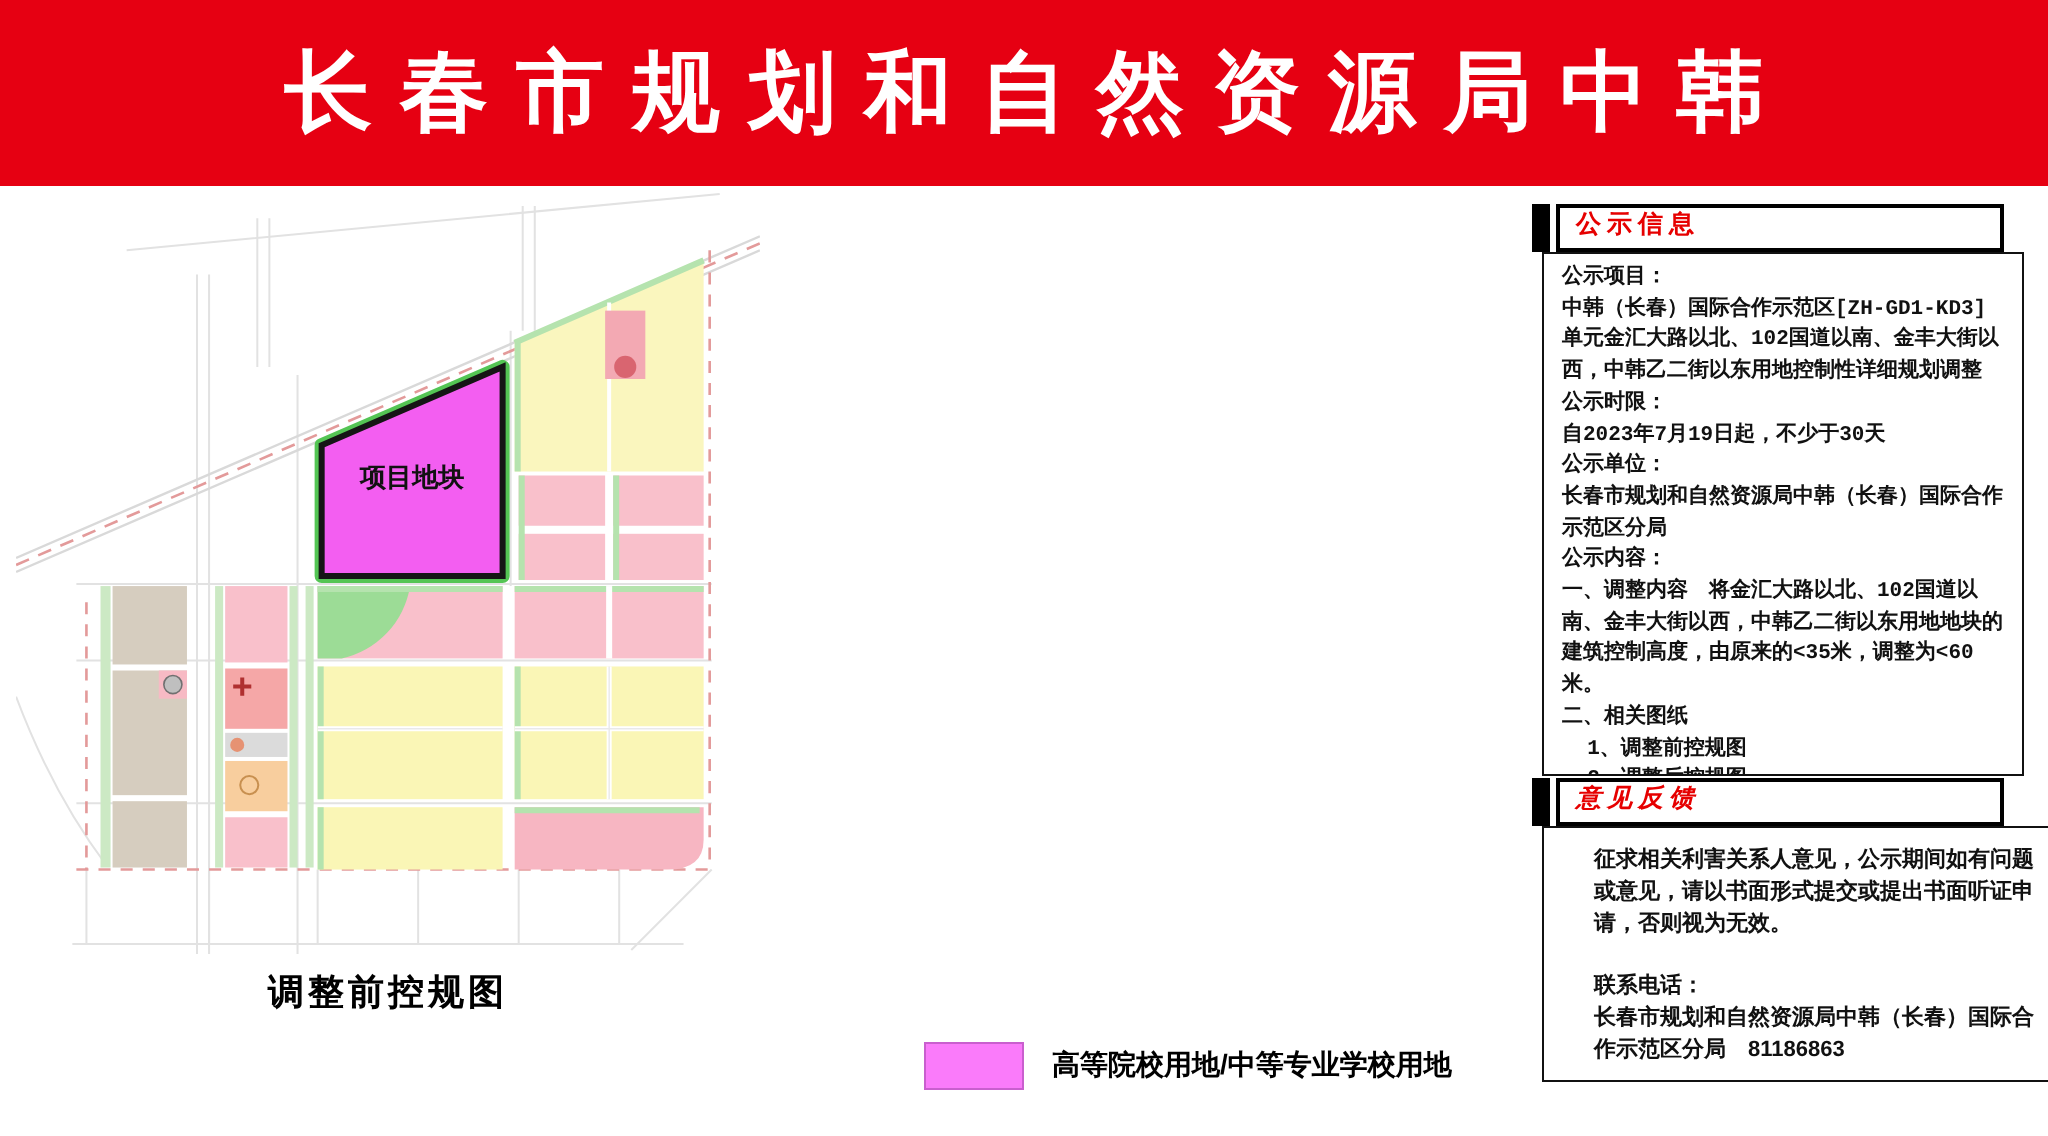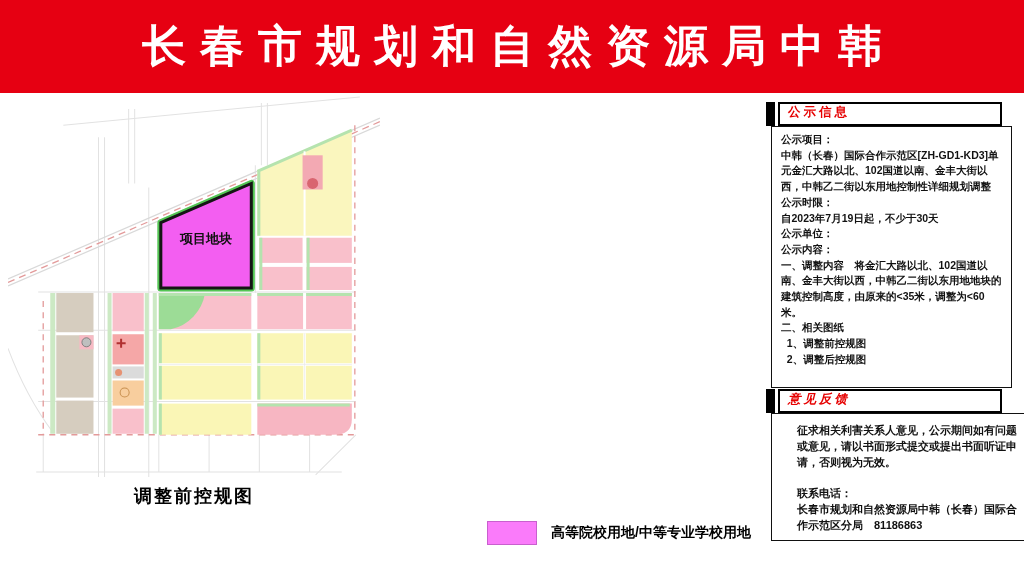--- a/index.html
+++ b/index.html
@@ -14,36 +14,36 @@
 
   
   .map-fig{position:absolute;top:95px;width:372px;}
   .map-fig svg{display:block;width:372px;height:384px;}
   .map-fig-before{left:8px;}
   .map-fig-after{left:383px;}
   .map-caption{text-align:center;font-size:18px;font-weight:bold;color:#000;
                margin-top:5px;letter-spacing:2px;}
 
   
-  .legend{position:absolute;left:461px;top:521px;display:flex;align-items:center;padding-left:26px;}
+  .legend{position:absolute;left:436px;top:521px;display:flex;align-items:center;padding-left:26px;}
   .legend-swatch{width:48px;height:22px;border:1px solid #c95fce;}
   .legend-label{margin-left:14px;font-size:14px;font-weight:bold;color:#000;}
 
   
   .panel-strip{position:absolute;left:766px;width:9px;background:#000;}
   .strip-info{top:102px;height:24px;}
   .strip-feedback{top:389px;height:24px;}
   .panel-header{position:absolute;left:778px;width:212px;height:20px;border:2px solid #000;
                 background:#fff;display:flex;align-items:flex-start;padding-left:8px;
                 font-size:12.5px;font-weight:bold;letter-spacing:3px;}
   .header-info{top:102px;}
   .header-feedback{top:389px;font-style:italic;}
   .panel-box{position:absolute;left:771px;width:221px;border:1.5px solid #111;background:#fff;
              color:#111;font-weight:bold;overflow:hidden;box-sizing:content-box;}
-  .box-info{top:126px;height:252px;padding:5px 9px 3px 9px;font-size:10.5px;line-height:15.7px;}
+  .box-info{top:126px;height:252px;padding:5px 9px 3px 9px;font-size:10.5px;line-height:15.7px;font-family:Liberation Mono, monospace;}
   .box-feedback{top:413px;height:118px;padding:8px 9px 0 25px;font-size:11px;line-height:16px;}
   .line{white-space:pre-wrap;word-break:break-word;}
   .fb-gap{height:15px;}
 
   
   .plot-label{font-size:13px;font-weight:bold;fill:#111;
               font-family:"Liberation Sans","DejaVu Sans",sans-serif;}
 </style>
 </head>
 <body>
@@ -149,20 +149,21 @@
   <div class="panel-strip strip-info"></div>
   <div class="panel-header header-info">
     <span style="color: rgb(230, 0, 0);">公示信息</span>
   </div>
   <div class="panel-box box-info">
       <div class="line">公示项目：</div>
       <div class="line">中韩（长春）国际合作示范区[ZH-GD1-KD3]单元金汇大路以北、102国道以南、金丰大街以西，中韩乙二街以东用地控制性详细规划调整</div>
       <div class="line">公示时限：</div>
       <div class="line">自2023年7月19日起，不少于30天</div>
       <div class="line">公示单位：</div>
+      <div class="line">长春市规划和自然资源局中韩（长春）国际合作示范区分局</div>
       <div class="line">公示内容：</div>
       <div class="line">一、调整内容　将金汇大路以北、102国道以南、金丰大街以西，中韩乙二街以东用地地块的建筑控制高度，由原来的&lt;35米，调整为&lt;60米。</div>
       <div class="line">二、相关图纸</div>
       <div class="line">  1、调整前控规图</div>
       <div class="line">  2、调整后控规图</div>
     </div>
 
   <div class="panel-strip strip-feedback"></div>
   <div class="panel-header header-feedback">
     <span style="color: rgb(230, 0, 0);">意见反馈</span>

